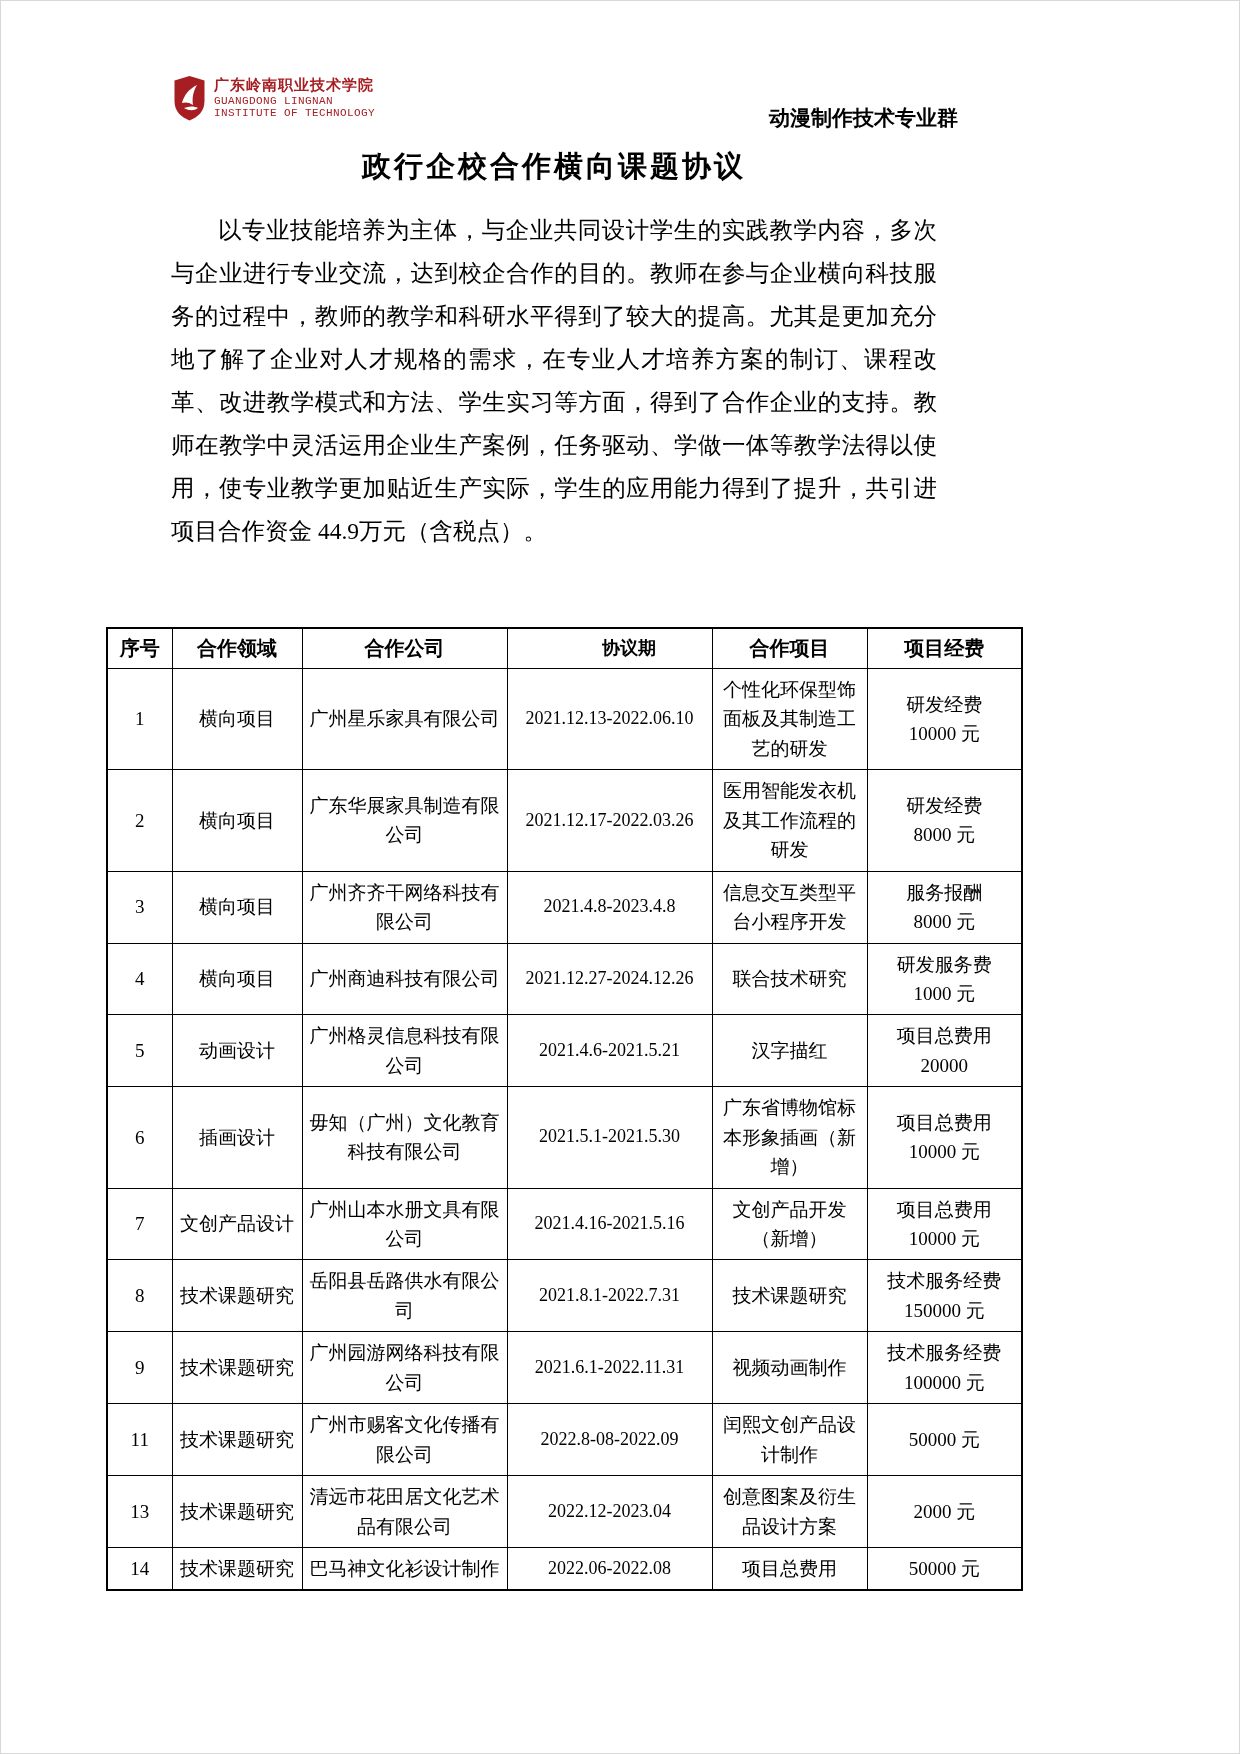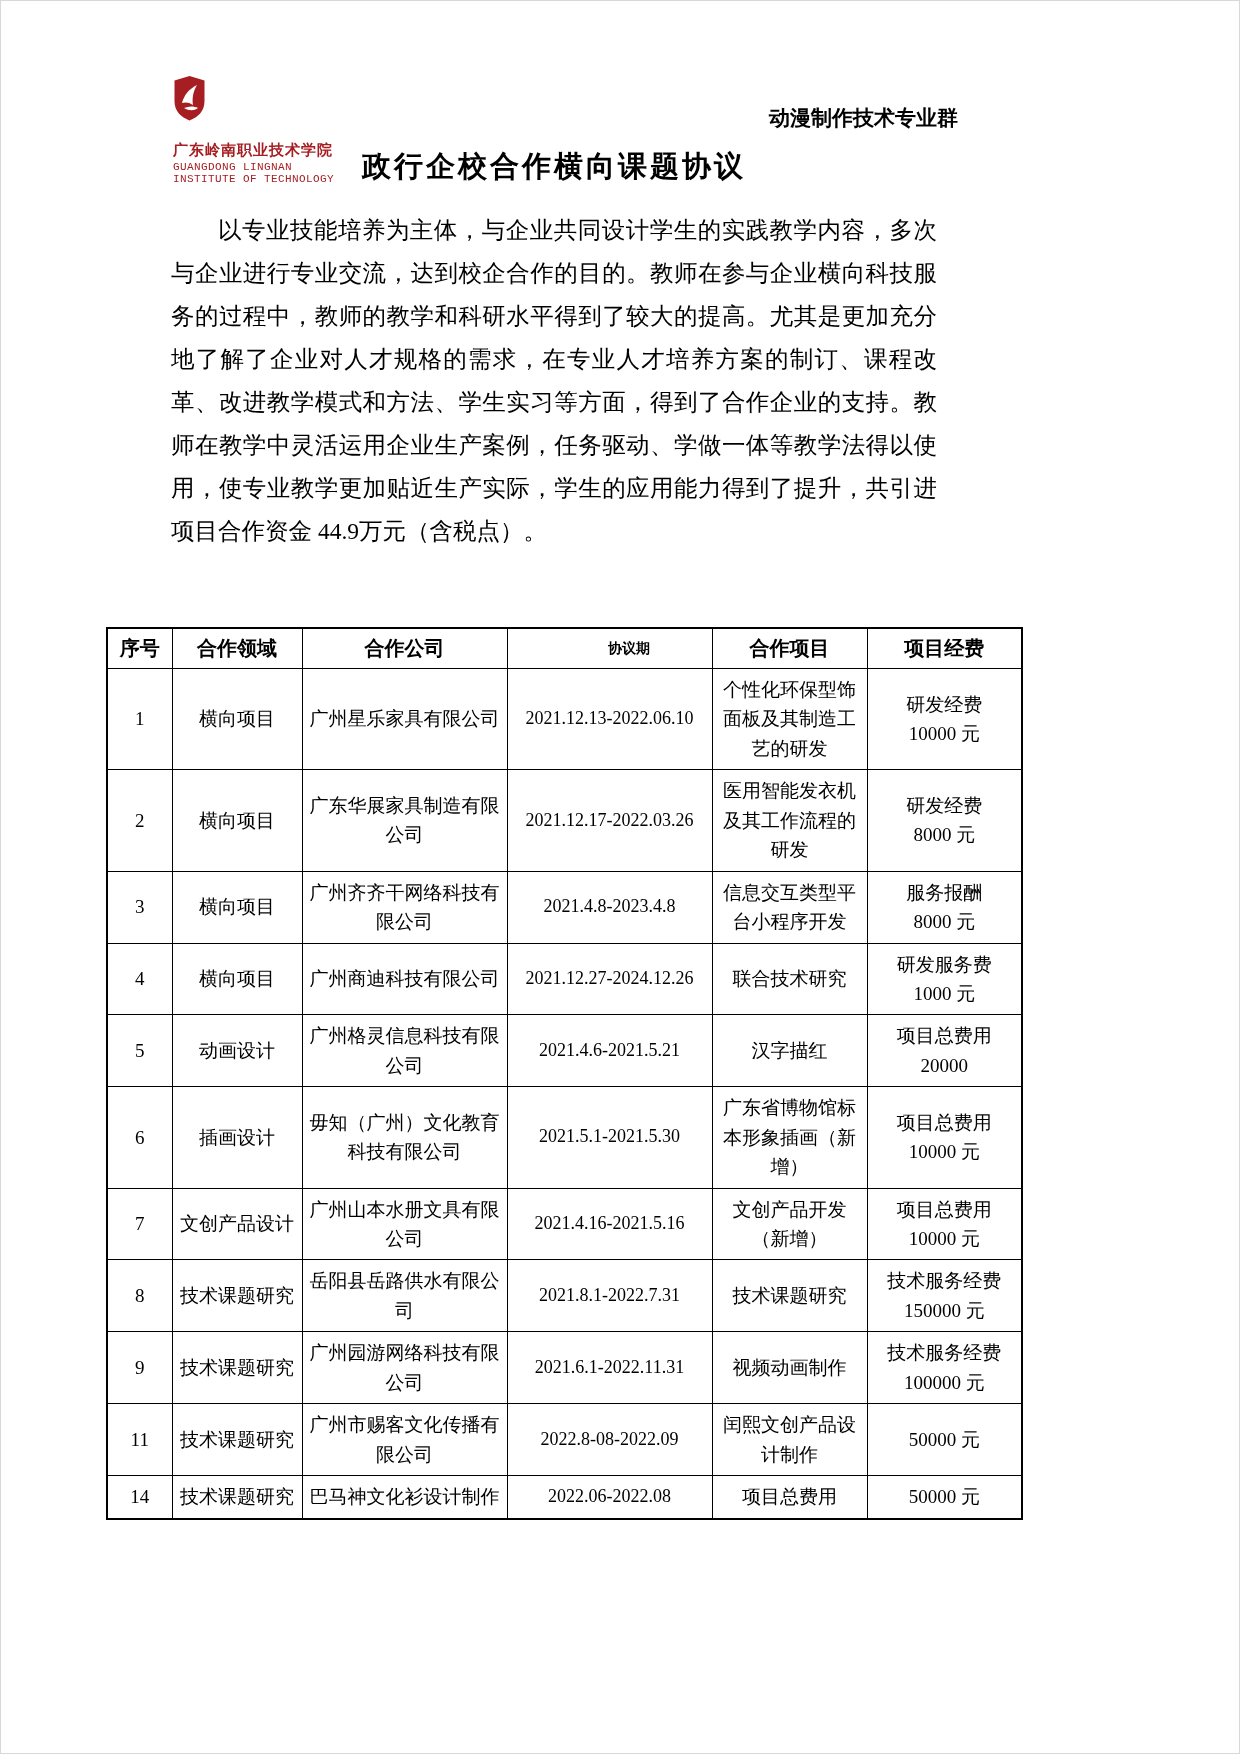--- a/index.html
+++ b/index.html
@@ -15,22 +15,22 @@
     overflow: hidden;
     border: 1px solid #d8d8d8;
   }
 
   
   .logo {
     position: absolute;
     left: 172px;
     top: 74px;
     display: flex;
-    gap: 21px;
-    flex-direction: column;
+    align-items: center;
+    gap: 8px;
   }
   .crest { width: 33px; height: 46px; flex: 0 0 auto; }
   .logo-text { line-height: 1.1; }
   .logo-cn {
     font-size: 15px;
     font-weight: bold;
     color: #a61e22;
     letter-spacing: 1px;
     font-family: "Liberation Sans", sans-serif;
     white-space: pre-line;
@@ -87,21 +87,21 @@
     padding: 6px 6px;
     white-space: pre-line;
     line-height: 1.55;
     color: #000;
   }
   .agreement-table th {
     font-weight: bold;
     font-size: 20px;
     padding: 4px 4px;
   }
-  .agreement-table th.col-period { font-size: 14px; padding-left: 43px; }
+  .agreement-table th.col-period { font-size: 18px; padding-left: 43px; }
   .agreement-table td.cell-period { font-size: 18px; }
   col.c-no { width: 65px; }
   col.c-field { width: 130px; }
   col.c-company { width: 205px; }
   col.c-period { width: 205px; }
   col.c-project { width: 155px; }
   col.c-funding { width: 155px; }
 </style>
 </head>
 <body>
@@ -233,20 +233,28 @@
         </tr>
         <tr>
           <td class="cell-no">11</td>
           <td class="cell-field">技术课题研究</td>
           <td class="cell-company">广州市赐客文化传播有限公司</td>
           <td class="cell-period">2022.8-08-2022.09</td>
           <td class="cell-project">闰熙文创产品设计制作</td>
           <td class="cell-funding">50000 元</td>
         </tr>
         <tr>
+          <td class="cell-no">13</td>
+          <td class="cell-field">技术课题研究</td>
+          <td class="cell-company">清远市花田居文化艺术品有限公司</td>
+          <td class="cell-period">2022.12-2023.04</td>
+          <td class="cell-project">创意图案及衍生品设计方案</td>
+          <td class="cell-funding">2000 元</td>
+        </tr>
+        <tr>
           <td class="cell-no">14</td>
           <td class="cell-field">技术课题研究</td>
           <td class="cell-company">巴马神文化衫设计制作</td>
           <td class="cell-period">2022.06-2022.08</td>
           <td class="cell-project">项目总费用</td>
           <td class="cell-funding">50000 元</td>
         </tr>
       </tbody>
   </table>
 

